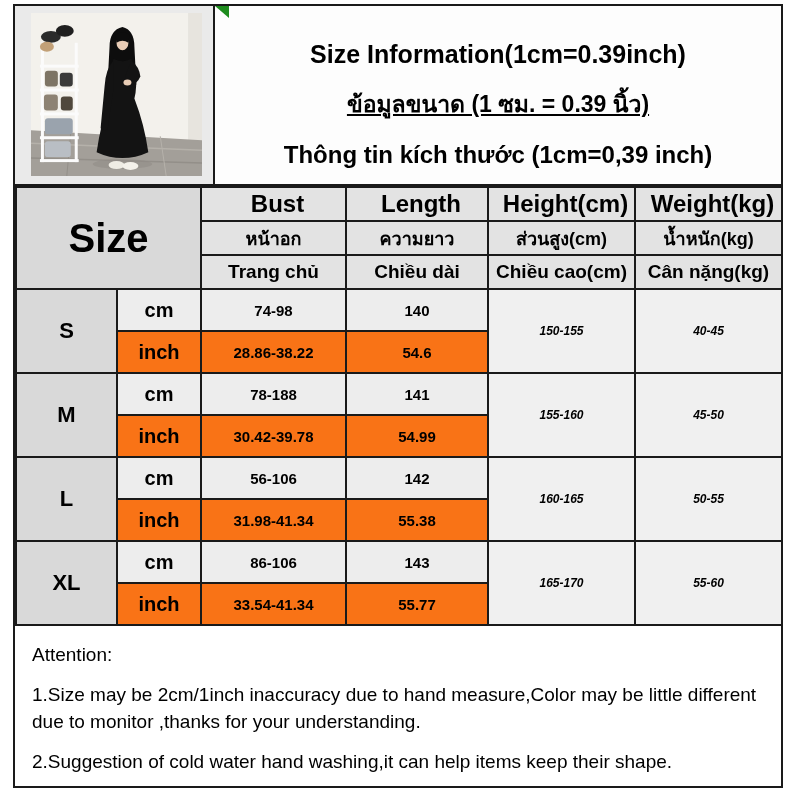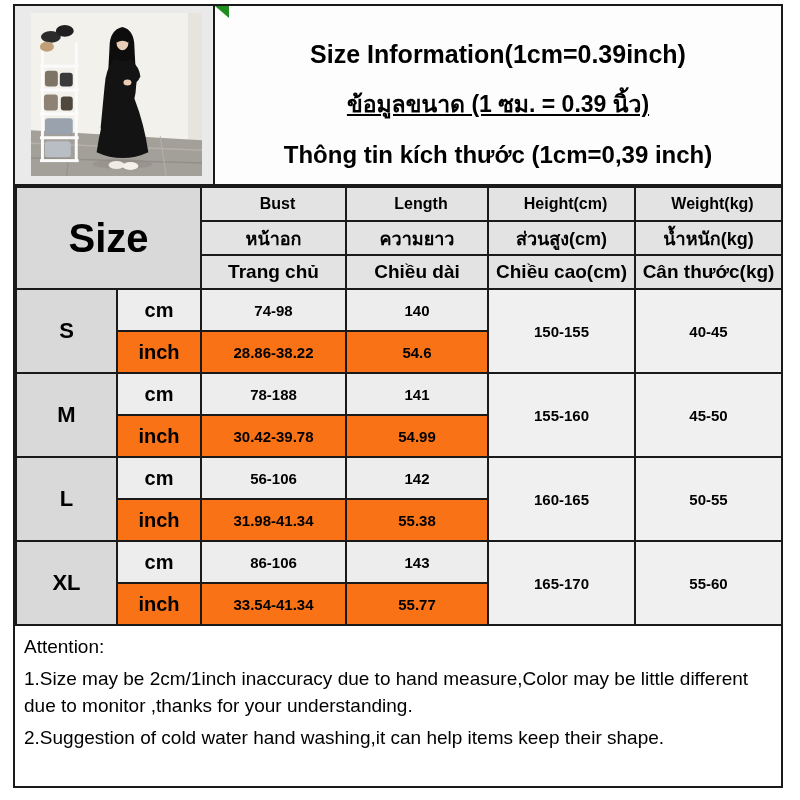--- a/index.html
+++ b/index.html
@@ -23,34 +23,34 @@
   .title-vi { font-size:24px; line-height:37px; }
 
   
   table.size-table { width:766px; border-collapse:collapse; table-layout:fixed; }
   .size-table td { border:2px solid var(--border,#1a1a1a); text-align:center;
     vertical-align:middle; font-weight:bold; overflow:hidden; white-space:nowrap; }
   tr.hdr { height:34px; }
   tr.data { height:42px; }
   td.size-big { background:var(--sizeColBg,#d9d9d9); font-size:40px; }
   td.hdr-cell { background:var(--headerBg,#e3e3e3); }
-  td.hdr-en { font-size:16px;padding-left:8px; }
+  td.hdr-en { font-size:24px;padding-left:8px; }
   td.hdr-th { font-size:18px; }
   td.hdr-vi { font-size:19px; }
   td.size-letter { background:var(--sizeColBg,#d9d9d9); font-size:22px; }
   td.unit { font-size:20px; }
   td.cm-row { background:var(--cmRowBg,#ededed); }
   td.inch-row { background:#f97316; }
   td.val { font-size:15px; }
-  td.merged { background:var(--mergedBg,#f0f0f0); font-size:15px; }
+  td.merged { background:var(--mergedBg,#f0f0f0); font-size:12px;font-style:italic; }
 
   
   .attention { padding:3px 6px 0 5px; font-size:19px; line-height:27.5px;
     font-weight:normal; letter-spacing:0; }
-  .attention p { margin:4px; }
+  .attention p { margin:12px; }
 </style>
 </head>
 <body>
 
 <div class="sheet">
 
   <div class="top-row">
     <div class="photo-cell">
       <svg viewBox="0 0 172 164" preserveAspectRatio="none">
 
@@ -134,21 +134,21 @@
         <tr class="hdr">
           <td class="hdr-cell hdr-th">หน้าอก</td>
           <td class="hdr-cell hdr-th">ความยาว</td>
           <td class="hdr-cell hdr-th">ส่วนสูง(cm)</td>
           <td class="hdr-cell hdr-th">น้ำหนัก(kg)</td>
         </tr>
         <tr class="hdr">
           <td class="hdr-cell hdr-vi">Trang chủ</td>
           <td class="hdr-cell hdr-vi">Chiều dài</td>
           <td class="hdr-cell hdr-vi">Chiều cao(cm)</td>
-          <td class="hdr-cell hdr-vi">Cân thước(kg)</td>
+          <td class="hdr-cell hdr-vi">Cân nặng(kg)</td>
         </tr>
         <tr class="data">
           <td class="size-letter" rowspan="2">S</td>
           <td class="unit cm-row">cm</td>
           <td class="val cm-row">74-98</td>
           <td class="val cm-row">140</td>
           <td class="merged" rowspan="2">150-155</td>
           <td class="merged" rowspan="2">40-45</td>
         </tr>
         <tr class="data">

